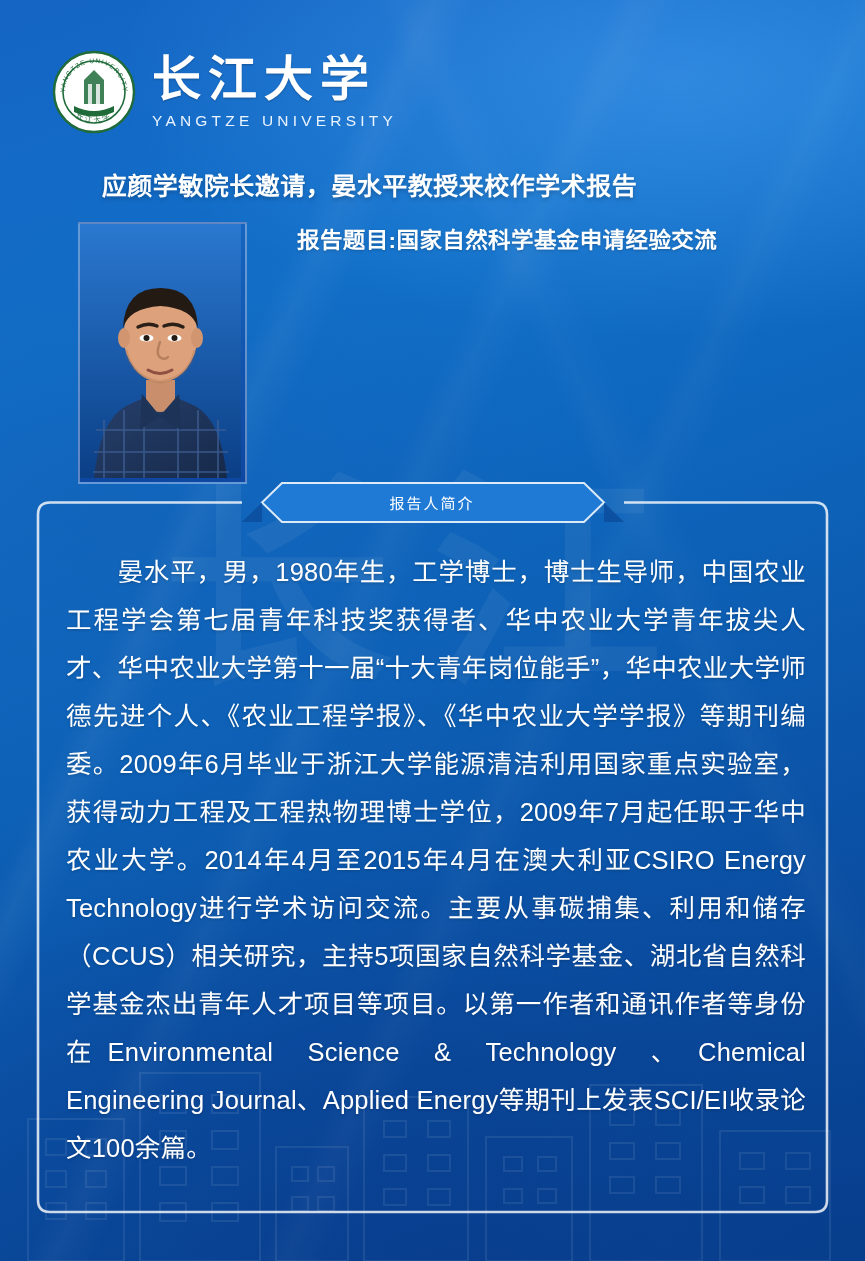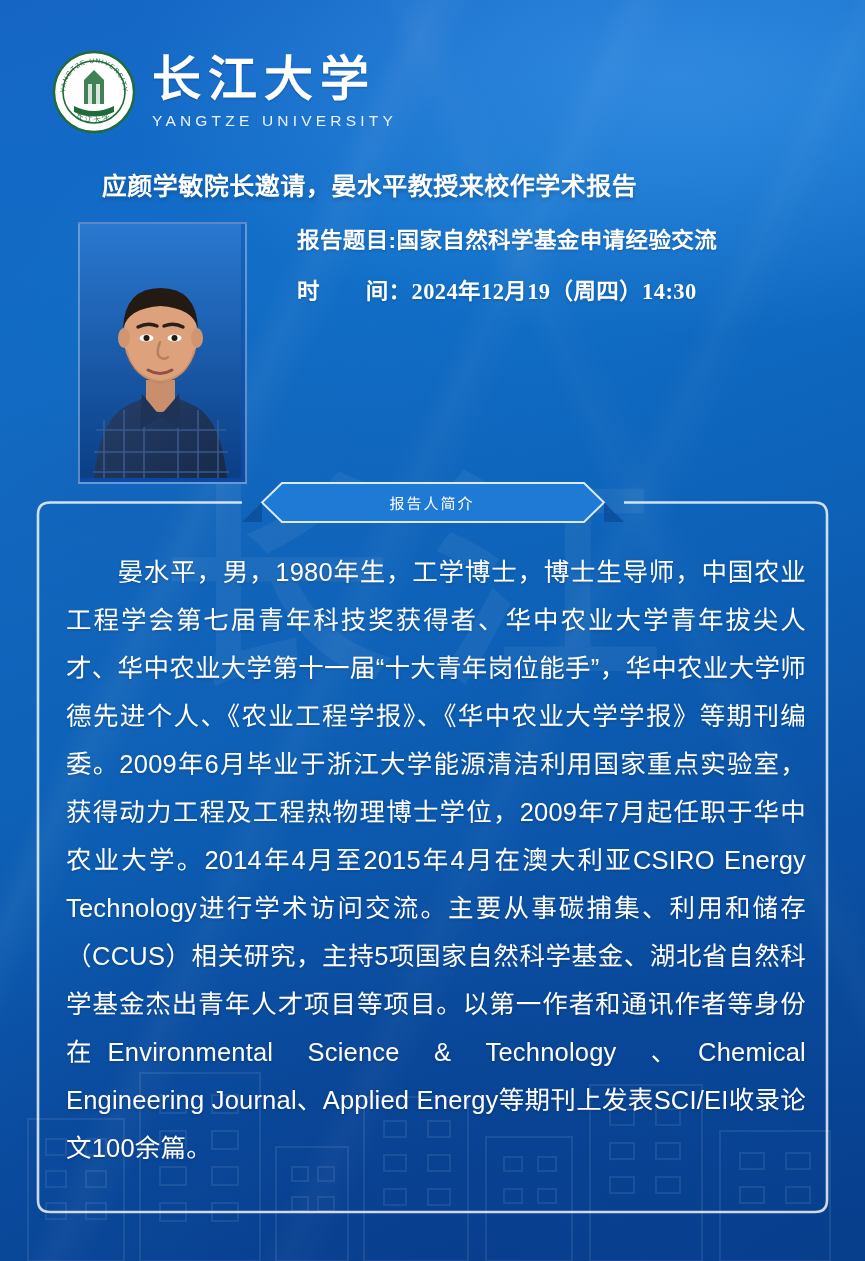--- a/index.html
+++ b/index.html
@@ -332,24 +332,20 @@
 
       <path d="M46 126 q6 28 34.5 32 q28.5 -4 34.5 -32" fill="none" stroke="rgba(150,95,65,.25)" stroke-width="3"></path>
     </svg>
   </div>
 
   <div class="info">
     <div class="info-row">
       <span class="info-label">报告题目:</span>
       <span class="info-value">国家自然科学基金申请经验交流</span>
     </div>
-    <div class="info-row">
-      <span class="info-label">时　　间：</span>
-      <span class="info-value">2024年12月19（周四）14:30</span>
-    </div>
   </div>
 
   <svg style="position:absolute;left:36px;top:481px;width:793px;height:733px;" viewBox="0 0 793 733" preserveAspectRatio="none">
 
     <path d="M 206 21.5 L 14 21.5 Q 2 21.5 2 33.5 L 2 719 Q 2 731 14 731 L 779 731 Q 791 731 791 719 L 791 33.5 Q 791 21.5 779 21.5 L 588 21.5" fill="none" stroke="rgba(255,255,255,0.8)" stroke-width="2.6"></path>
 
     <path d="M 246 2 L 548 2 L 568 21.5 L 548 41 L 246 41 L 226 21.5 Z" fill="#1f7ad6" stroke="rgba(255,255,255,0.85)" stroke-width="2"></path>
     <path d="M 226 21.5 L 206 41 L 226 41 Z" fill="#0c4f9e" opacity="0.9"></path>
     <path d="M 568 21.5 L 588 41 L 568 41 Z" fill="#0c4f9e" opacity="0.9"></path>
   </svg>

